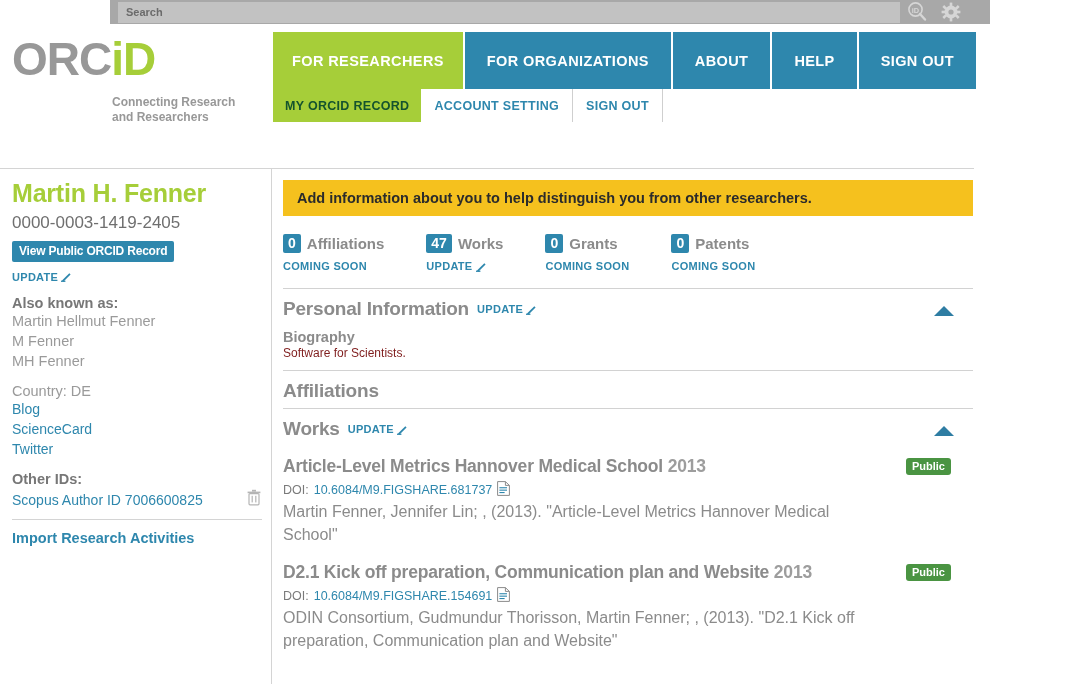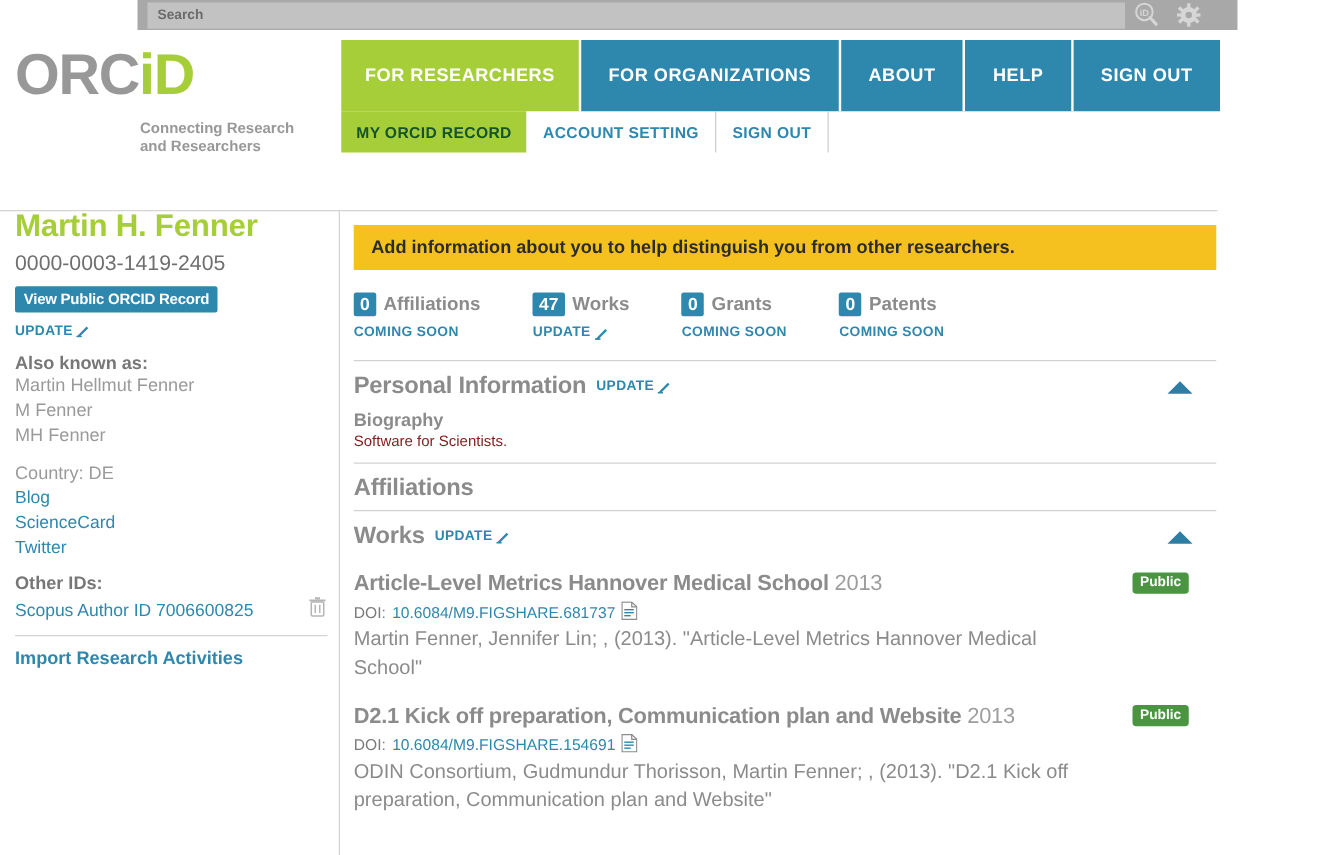--- a/index.html
+++ b/index.html
@@ -83,21 +83,21 @@
   }
   .subitem:last-child { border-right: 1px solid #cfcfcf; }
 
   
   .toprule {
     position: absolute; left: 0; top: 168px;
     width: 974px; height: 1px; background: #d4d4d4;
   }
 
   
-  .sidebar { position: absolute; left: 12px; top: 168px; width: 258px; }
+  .sidebar { position: absolute; left: 12px; top: 180px; width: 258px; }
   .uname {
     font-size: 25px; font-weight: bold; color: #a6ce39;
     letter-spacing: -.2px; line-height: 1.1;
   }
   .uorcid { font-size: 17px; color: #6f6f6f; margin-top: 5px; }
   .pubbtn {
     display: inline-block; margin-top: 8px;
     background: #2e87ad; color: #fff;
     font-size: 12px; font-weight: bold;
     padding: 3px 7px 4px; border-radius: 2px;
@@ -179,21 +179,21 @@
   .bio-label { font-size: 14.5px; font-weight: bold; color: #8b8b8b; margin-top: 3px; }
   .bio-text { font-size: 12px; color: #7f1d1d; margin-top: 1px; padding-bottom: 10px; }
 
   
   .work { padding: 10px 0 6px; position: relative; }
   .work-title {
     font-size: 17.5px; font-weight: bold; color: #8b8b8b;
     letter-spacing: -.2px; line-height: 1.25;
     width: 600px;
   }
-  .work-title .yr { font-weight: normal; color: #9d9d9d; }
+  .work-title .yr { font-weight: bold; color: #9d9d9d; }
   .work-doi {
     font-size: 12.5px; color: #7a7a7a; margin-top: 3px;
     display: flex; align-items: center; gap: 5px;
   }
   .work-doi a { color: #2e87ad; }
   .work-cite { font-size: 16px; color: #8b8b8b; line-height: 1.42; margin-top: 2px; width: 600px; }
   .badge {
     position: absolute; right: 22px; top: 12px;
     background: #4a9442; color: #fff;
     font-size: 11px; font-weight: bold;

